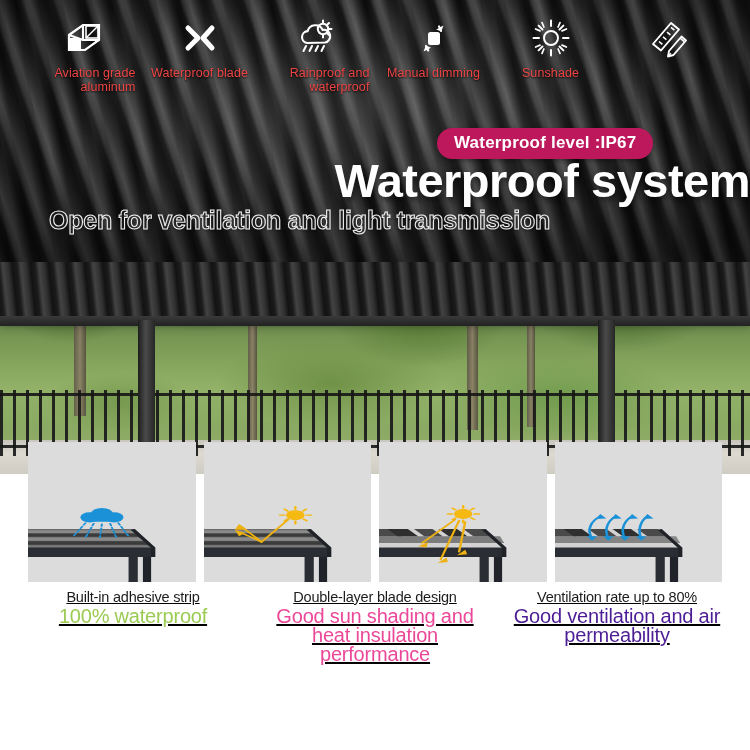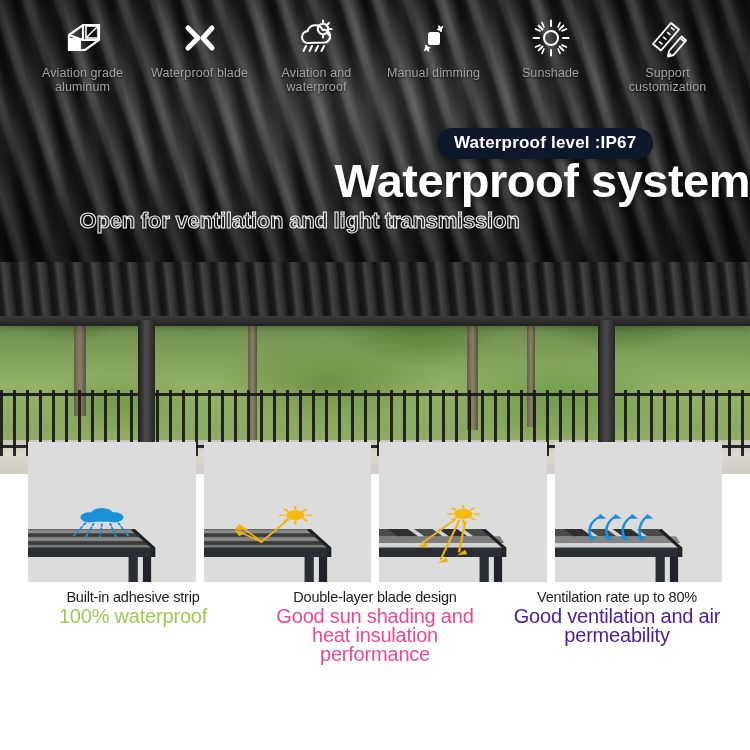--- a/index.html
+++ b/index.html
@@ -69,26 +69,27 @@
     align-items: center;
     text-align: center;
   }
   .feature .ico {
     width: 46px; height: 44px;
     display: flex; align-items: center; justify-content: center;
     margin-bottom: 6px;
   }
   .feature .ico svg { display:block; }
   .feature .flabel {
-    color: #a3a3a3;
+    color: #ef4444;
     font-size: 12.5px;
     line-height: 14px;
     letter-spacing: .1px;
     text-shadow: 0 1px 2px rgba(0,0,0,.85);
     max-width: 106px;
+    text-align: right;
   }
 
   
   .badge {
     position: absolute;
     left: 437px; top: 128px;
     padding: 5px 17px 6px 17px;
     border-radius: 16px;
     color: #ffffff;
     font-size: 17px;
@@ -108,21 +109,21 @@
     font-size: 47px;
     font-weight: bold;
     letter-spacing: -0.5px;
     line-height: 52px;
     text-shadow: 2px 3px 6px rgba(0,0,0,.55);
   }
   .sub {
     position: absolute; left: 0; top: 208px;
     width: 599px;
     text-align: center;
-    font-size: 22px;
+    font-size: 25px;
     font-weight: bold;
     line-height: 25px;
     letter-spacing: -0.2px;
     color: rgba(255,255,255,0.06);
     -webkit-text-stroke: 1.1px rgba(255,255,255,0.92);
     text-shadow: 0 1px 3px rgba(0,0,0,.5);
   }
   .sub div { white-space: nowrap; }
 
   
@@ -214,20 +215,21 @@
   .captions {
     position: absolute; left: 0; top: 588px;
     width: 750px; height: 90px;
     display: flex;
     padding: 0 12px;
   }
   .caption {
     flex: 1 1 0;
     text-align: center;
     padding: 0 4px;
+    text-decoration: underline;
   }
   .cap-title {
     color: #1c1c1c;
     font-size: 14.5px;
     line-height: 19px;
     letter-spacing: -0.2px;
   }
   .cap-sub {
     font-size: 20px;
     line-height: 19px;
@@ -272,21 +274,21 @@
 
       <div class="feature">
         <span class="ico">
           <svg width="44" height="40" viewBox="0 0 44 40" fill="none" stroke="#fff" stroke-width="2" stroke-linecap="round">
             <circle cx="28" cy="11" r="5.2"></circle>
             <path d="M28 2.5 v2.6 M36.5 11 h-2.6 M34 5 l-1.8 1.8 M34 17 l-1.8-1.8 M28 19.5 v-2.6"></path>
             <path d="M12 25 a6 6 0 0 1 0.6 -11.9 a8 8 0 0 1 15 -1.2 a6.4 6.4 0 0 1 2.4 12.6 Z" stroke-width="2.1"></path>
             <path d="M11 28 l-2.5 5 M17 28 l-2.5 5 M23 28 l-2.5 5 M29 28 l-2.5 5" stroke-width="2"></path>
           </svg>
         </span>
-        <span class="flabel">Aviation and waterproof</span>
+        <span class="flabel">Rainproof and waterproof</span>
       </div>
 
       <div class="feature">
         <span class="ico">
           <svg width="40" height="36" viewBox="0 0 40 36" fill="none" stroke="#fff" stroke-width="2.2" stroke-linecap="round">
             <rect x="14" y="12" width="12" height="13" rx="2.5" fill="#fff" stroke="none"></rect>
             <path d="M27 11 a7 7 0 0 0 -2 -4.5"></path>
             <path d="M29.5 5.5 L27.4 11.6 L22.2 9.4" fill="#fff" stroke="none"></path>
             <path d="M12 26 a7 7 0 0 0 2.2 4.4"></path>
             <path d="M9.6 31.6 L11.8 25.6 L17 27.8" fill="#fff" stroke="none"></path>
@@ -312,26 +314,25 @@
       <div class="feature">
         <span class="ico">
           <svg width="42" height="40" viewBox="0 0 42 40" fill="none" stroke="#fff" stroke-width="1.9" stroke-linejoin="round">
             <path d="M6 26 L24 5 L32 11.5 L14 32.5 Z"></path>
             <path d="M12 23.5 l3.4 2.8 M16 18.8 l3.4 2.8 M20 14.1 l3.4 2.8 M24 9.4 l3.4 2.8" stroke-width="1.6"></path>
             <path d="M22 33 L34.5 18.5 L39 22.5 L26.5 37 L21 38.5 Z"></path>
             <path d="M33 20 L37.2 23.6" stroke-width="1.6"></path>
             <path d="M21 38.5 L23.8 35.2" stroke-width="1.6"></path>
           </svg>
         </span>
-        <span class="flabel">Support customization</span>
       </div>
 
     </div>
 
-    <div class="badge" style="background:#0f172a;">Waterproof level :IP67</div>
+    <div class="badge" style="background:#be185d;">Waterproof level :IP67</div>
 
     <div class="headline">Waterproof system</div>
 
     <div class="sub">
       <div>Open for ventilation and light transmission</div>
     </div>
   </div>
 
   <div class="photo">
     <div class="ph-sky"></div>

